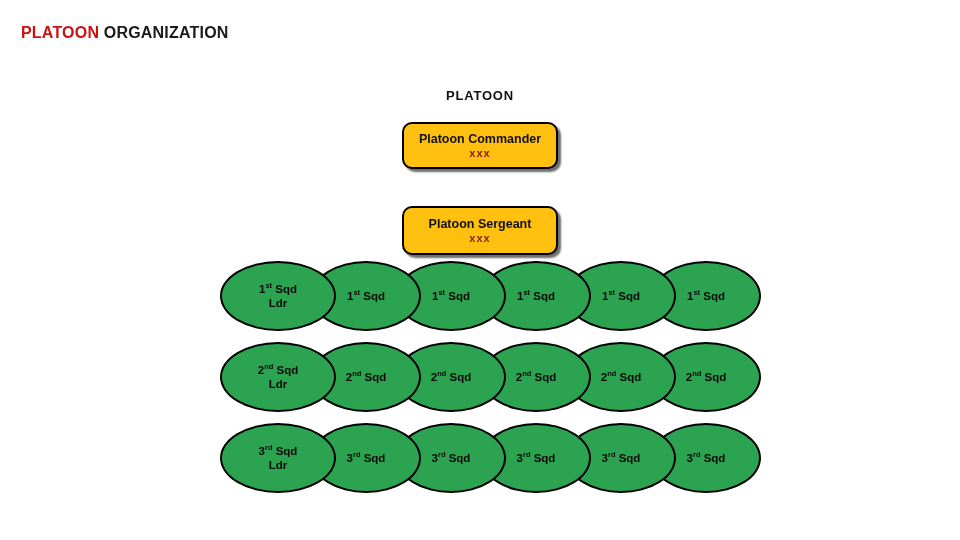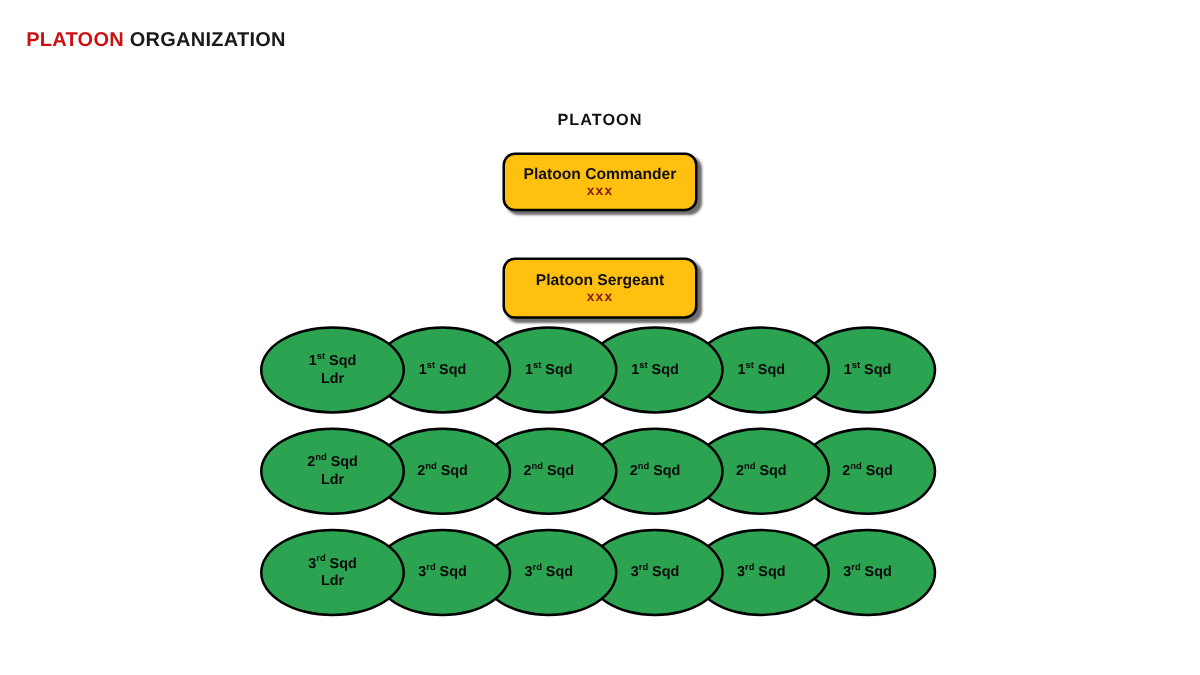--- a/index.html
+++ b/index.html
@@ -66,21 +66,21 @@
     font-size: 11px;
     font-weight: bold;
     color: var(--marker-color, #8b1a1a);
     line-height: 13px;
     letter-spacing: 1px;
   }
 
   
   #squad-grid {
     position: absolute;
-    left: 208px; top: 261px;
+    left: 220px; top: 261px;
   }
   .squad-row {
     display: flex;
     align-items: center;
     height: 70px;
     margin-bottom: 11px;
   }
   .ellipse {
     position: relative;
     flex: none;

